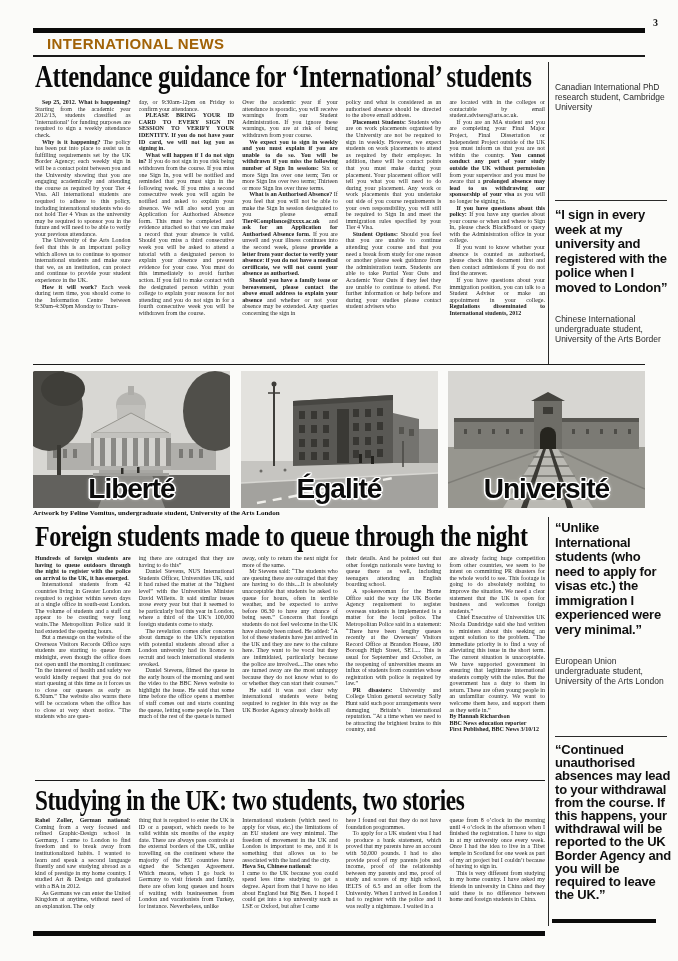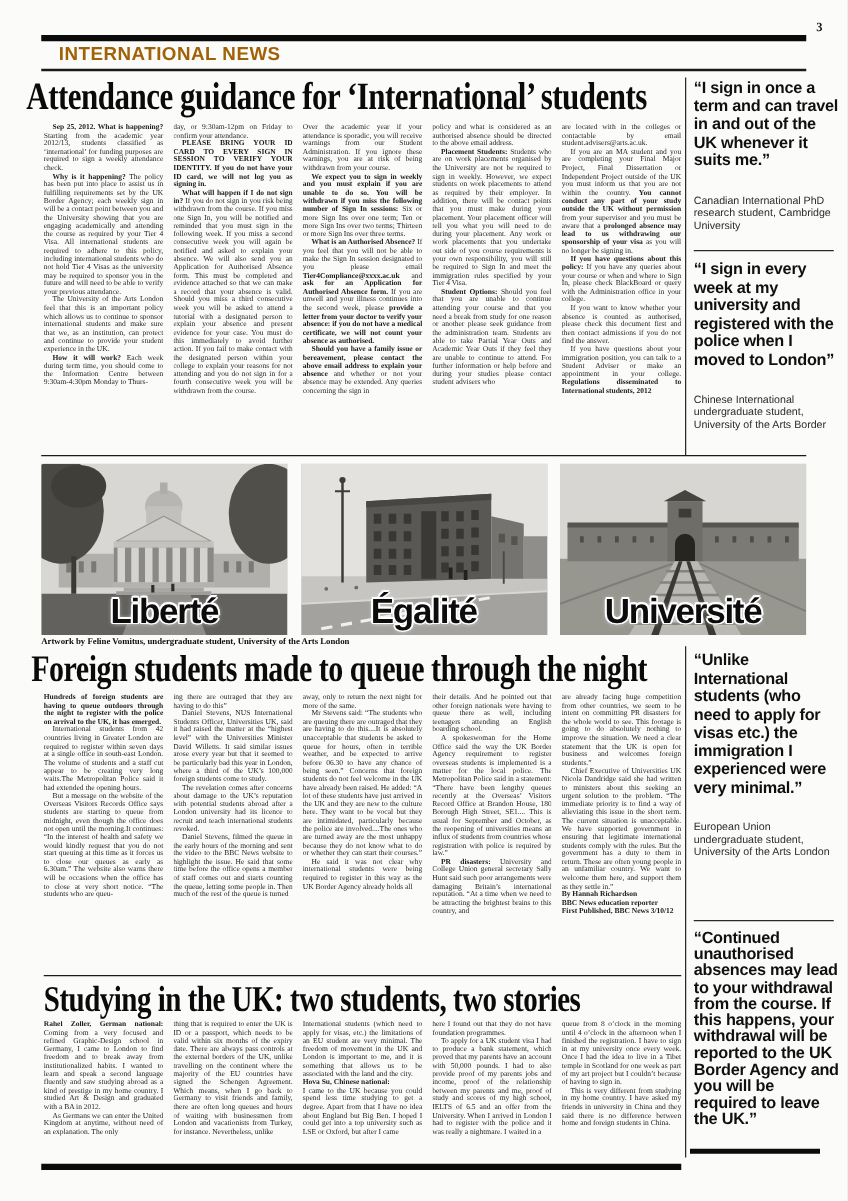--- a/index.html
+++ b/index.html
@@ -39,21 +39,21 @@
 </head>
 <body>
 
 <div class="page">
 
   <div class="abs bar" style="left:33px;top:28px;width:612px;height:5px;"></div>
   <div class="abs page-num" style="left:653px;top:17px;">3</div>
   <div class="abs section-title" style="left:47px;top:35px;">INTERNATIONAL NEWS</div>
   <div class="abs rule" style="left:33px;top:55px;width:612px;height:2px;"></div>
 
-  <div class="abs headline h1" style="left:21px;top:59px;width:510px;">
+  <div class="abs headline h1" style="left:35px;top:59px;width:510px;">
     <span>Attendance guidance for ‘International’ students</span>
   </div>
   <div class="abs body-cols" style="left:35px;top:99px;width:510px;height:263px;">
       <div class="col">
         <p><b>Sep 25, 2012. What is happening?</b> Starting from the academic year 2012/13, students classified as ‘international’ for funding purposes are required to sign a weekly attendance check.</p>
         <p><b>Why is it happening?</b> The policy has been put into place to assist us in fulfilling requirements set by the UK Border Agency; each weekly sign in will be a contact point between you and the University showing that you are engaging academically and attending the course as required by your Tier 4 Visa. All international students are required to adhere to this policy, including international students who do not hold Tier 4 Visas as the university may be required to sponsor you in the future and will need to be able to verify your previous attendance.</p>
         <p>The University of the Arts London feel that this is an important policy which allows us to continue to sponsor international students and make sure that we, as an institution, can protect and continue to provide your student experience in the UK.</p>
         <p><b>How it will work?</b> Each week during term time, you should come to the Information Centre between 9:30am-4:30pm Monday to Thurs-</p>
       </div>
       <div class="col">
@@ -208,21 +208,21 @@
         <polygon points="73,137 79,137 98,78 95,78" fill="#3a3934"></polygon>
         <polygon points="119,137 125,137 104,78 101,78" fill="#3a3934"></polygon>
         <path d="M0,112 Q44,96 90,80" stroke="#7e7d77" stroke-width="1.5" fill="none"></path>
         <path d="M197,118 Q150,98 112,80" stroke="#7e7d77" stroke-width="1.5" fill="none"></path>
       </svg>
       <div class="photo-label">Université</div>
     </figure>
   </div>
   <div class="abs caption" style="left:33px;top:509px;width:560px;">Artwork by Feline Vomitus, undergraduate student, University of the Arts London</div>
 
-  <div class="abs headline h2" style="left:25px;top:519px;width:510px;">
+  <div class="abs headline h2" style="left:35px;top:519px;width:510px;">
     <span>Foreign students made to queue through the night</span>
   </div>
   <div class="abs body-cols" style="left:35px;top:555px;width:510px;height:224px;">
       <div class="col">
         <p class="ni"><b>Hundreds of foreign students are having to queue outdoors through the night to register with the police on arrival to the UK, it has emerged.</b></p>
         <p>International students from 42 countries living in Greater London are required to register within seven days at a single office in south-east London. The volume of students and a staff cut appear to be creating very long waits.The Metropolitan Police said it had extended the opening hours.</p>
         <p>But a message on the website of the Overseas Visitors Records Office says students are starting to queue from midnight, even though the office does not open until the morning.It continues: “In the interest of health and safety we would kindly request that you do not start queuing at this time as it forces us to close our queues as early as 6.30am.” The website also warns there will be occasions when the office has to close at very short notice. “The students who are queu-</p>
       </div>
       <div class="col">
         <p class="ni">ing there are outraged that they are having to do this”</p>
@@ -274,21 +274,20 @@
         <p class="ni">queue from 8 o’clock in the morning until 4 o’clock in the afternoon when I finished the registration. I have to sign in at my university once every week. Once I had the idea to live in a Tibet temple in Scotland for one week as part of my art project but I couldn’t because of having to sign in.</p>
         <p>This is very different from studying in my home country. I have asked my friends in university in China and they said there is no difference between home and foreign students in China.</p>
       </div>
     </div>
   <div class="abs bar" style="left:33px;top:931px;width:512px;height:5px;"></div>
 
   <div class="abs vrule" style="left:548px;top:62px;height:302px;"></div>
   <div class="abs vrule" style="left:548px;top:517px;height:409px;"></div>
 
   <div class="abs quote" style="top:63px;">
-    <div class="qt">“I sign in once a term and can travel in and out of the UK whenever it suits me.”</div>
     <div class="attr">Canadian International PhD research student, Cambridge University</div>
   </div>
   <div class="abs sep" style="left:555px;top:200px;width:112px;"></div>
   <div class="abs quote" style="top:208px;">
     <div class="qt">“I sign in every week at my university and registered with the police when I moved to London”</div>
     <div class="attr">Chinese International undergraduate student, University of the Arts Border</div>
   </div>
   <div class="abs quote" style="top:521px;">
     <div class="qt">“Unlike International students (who need to apply for visas etc.) the immigration I experienced were very minimal.”</div>
     <div class="attr">European Union undergraduate student, University of the Arts London</div>

